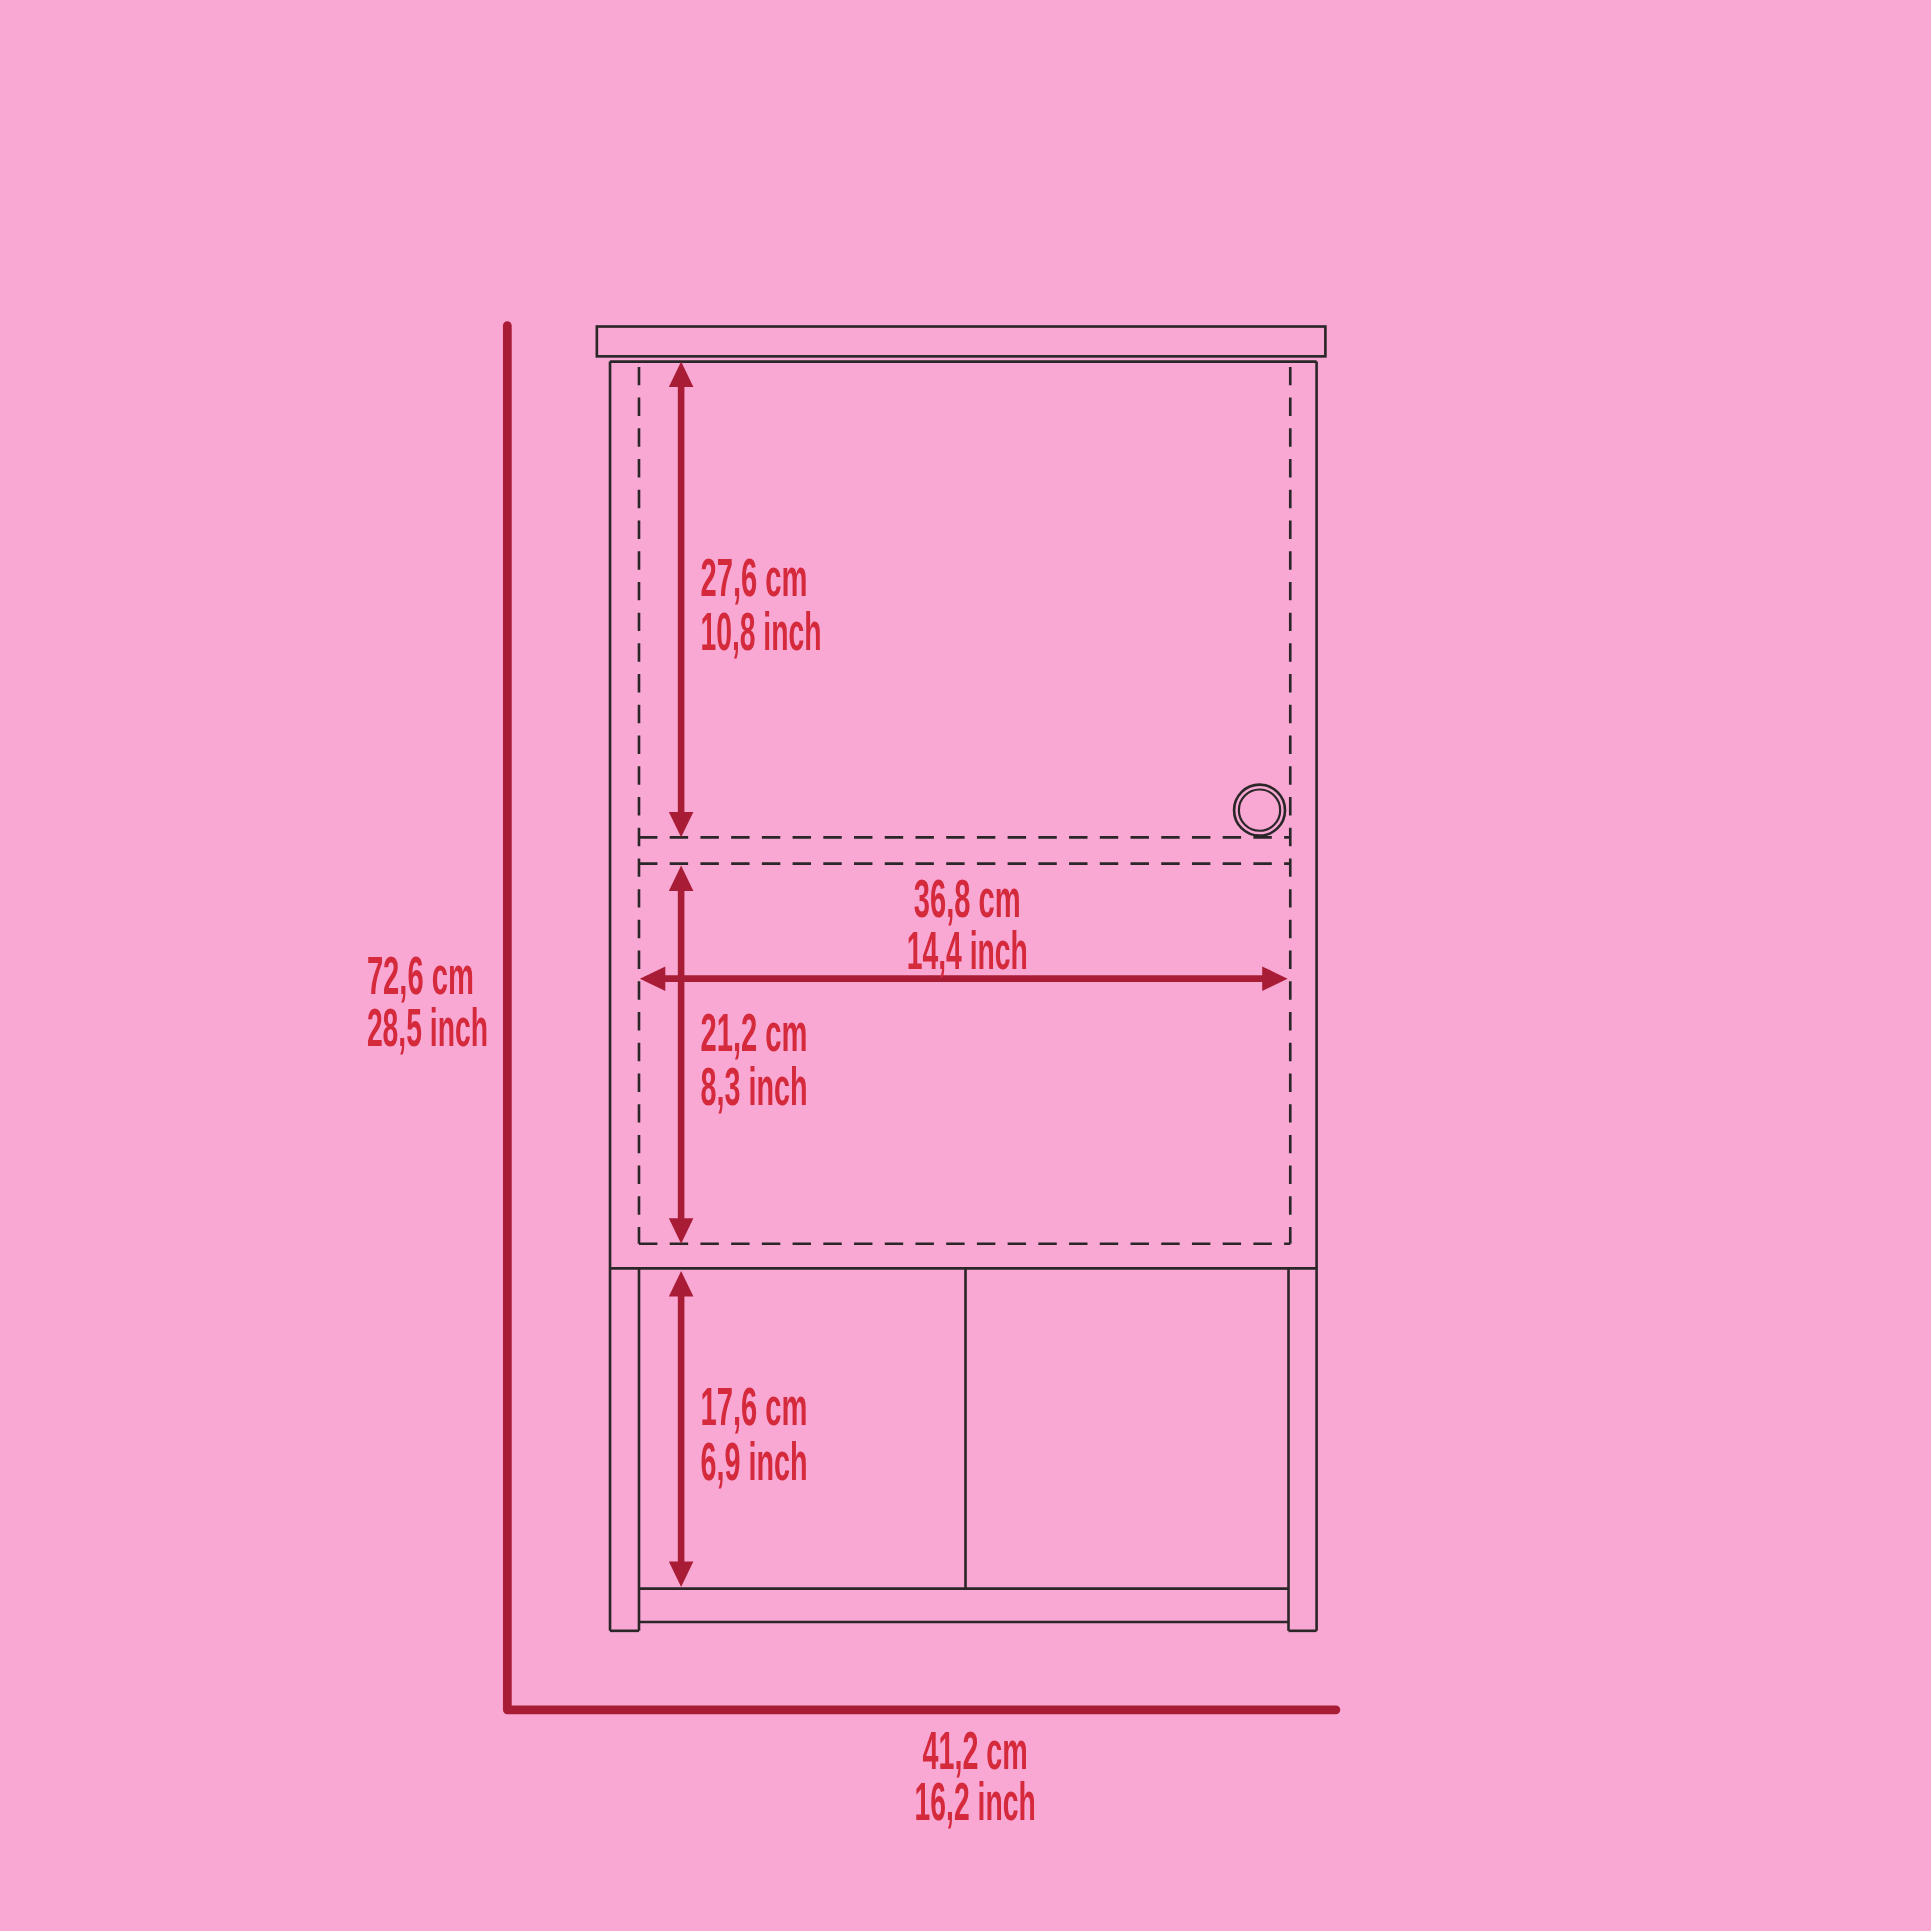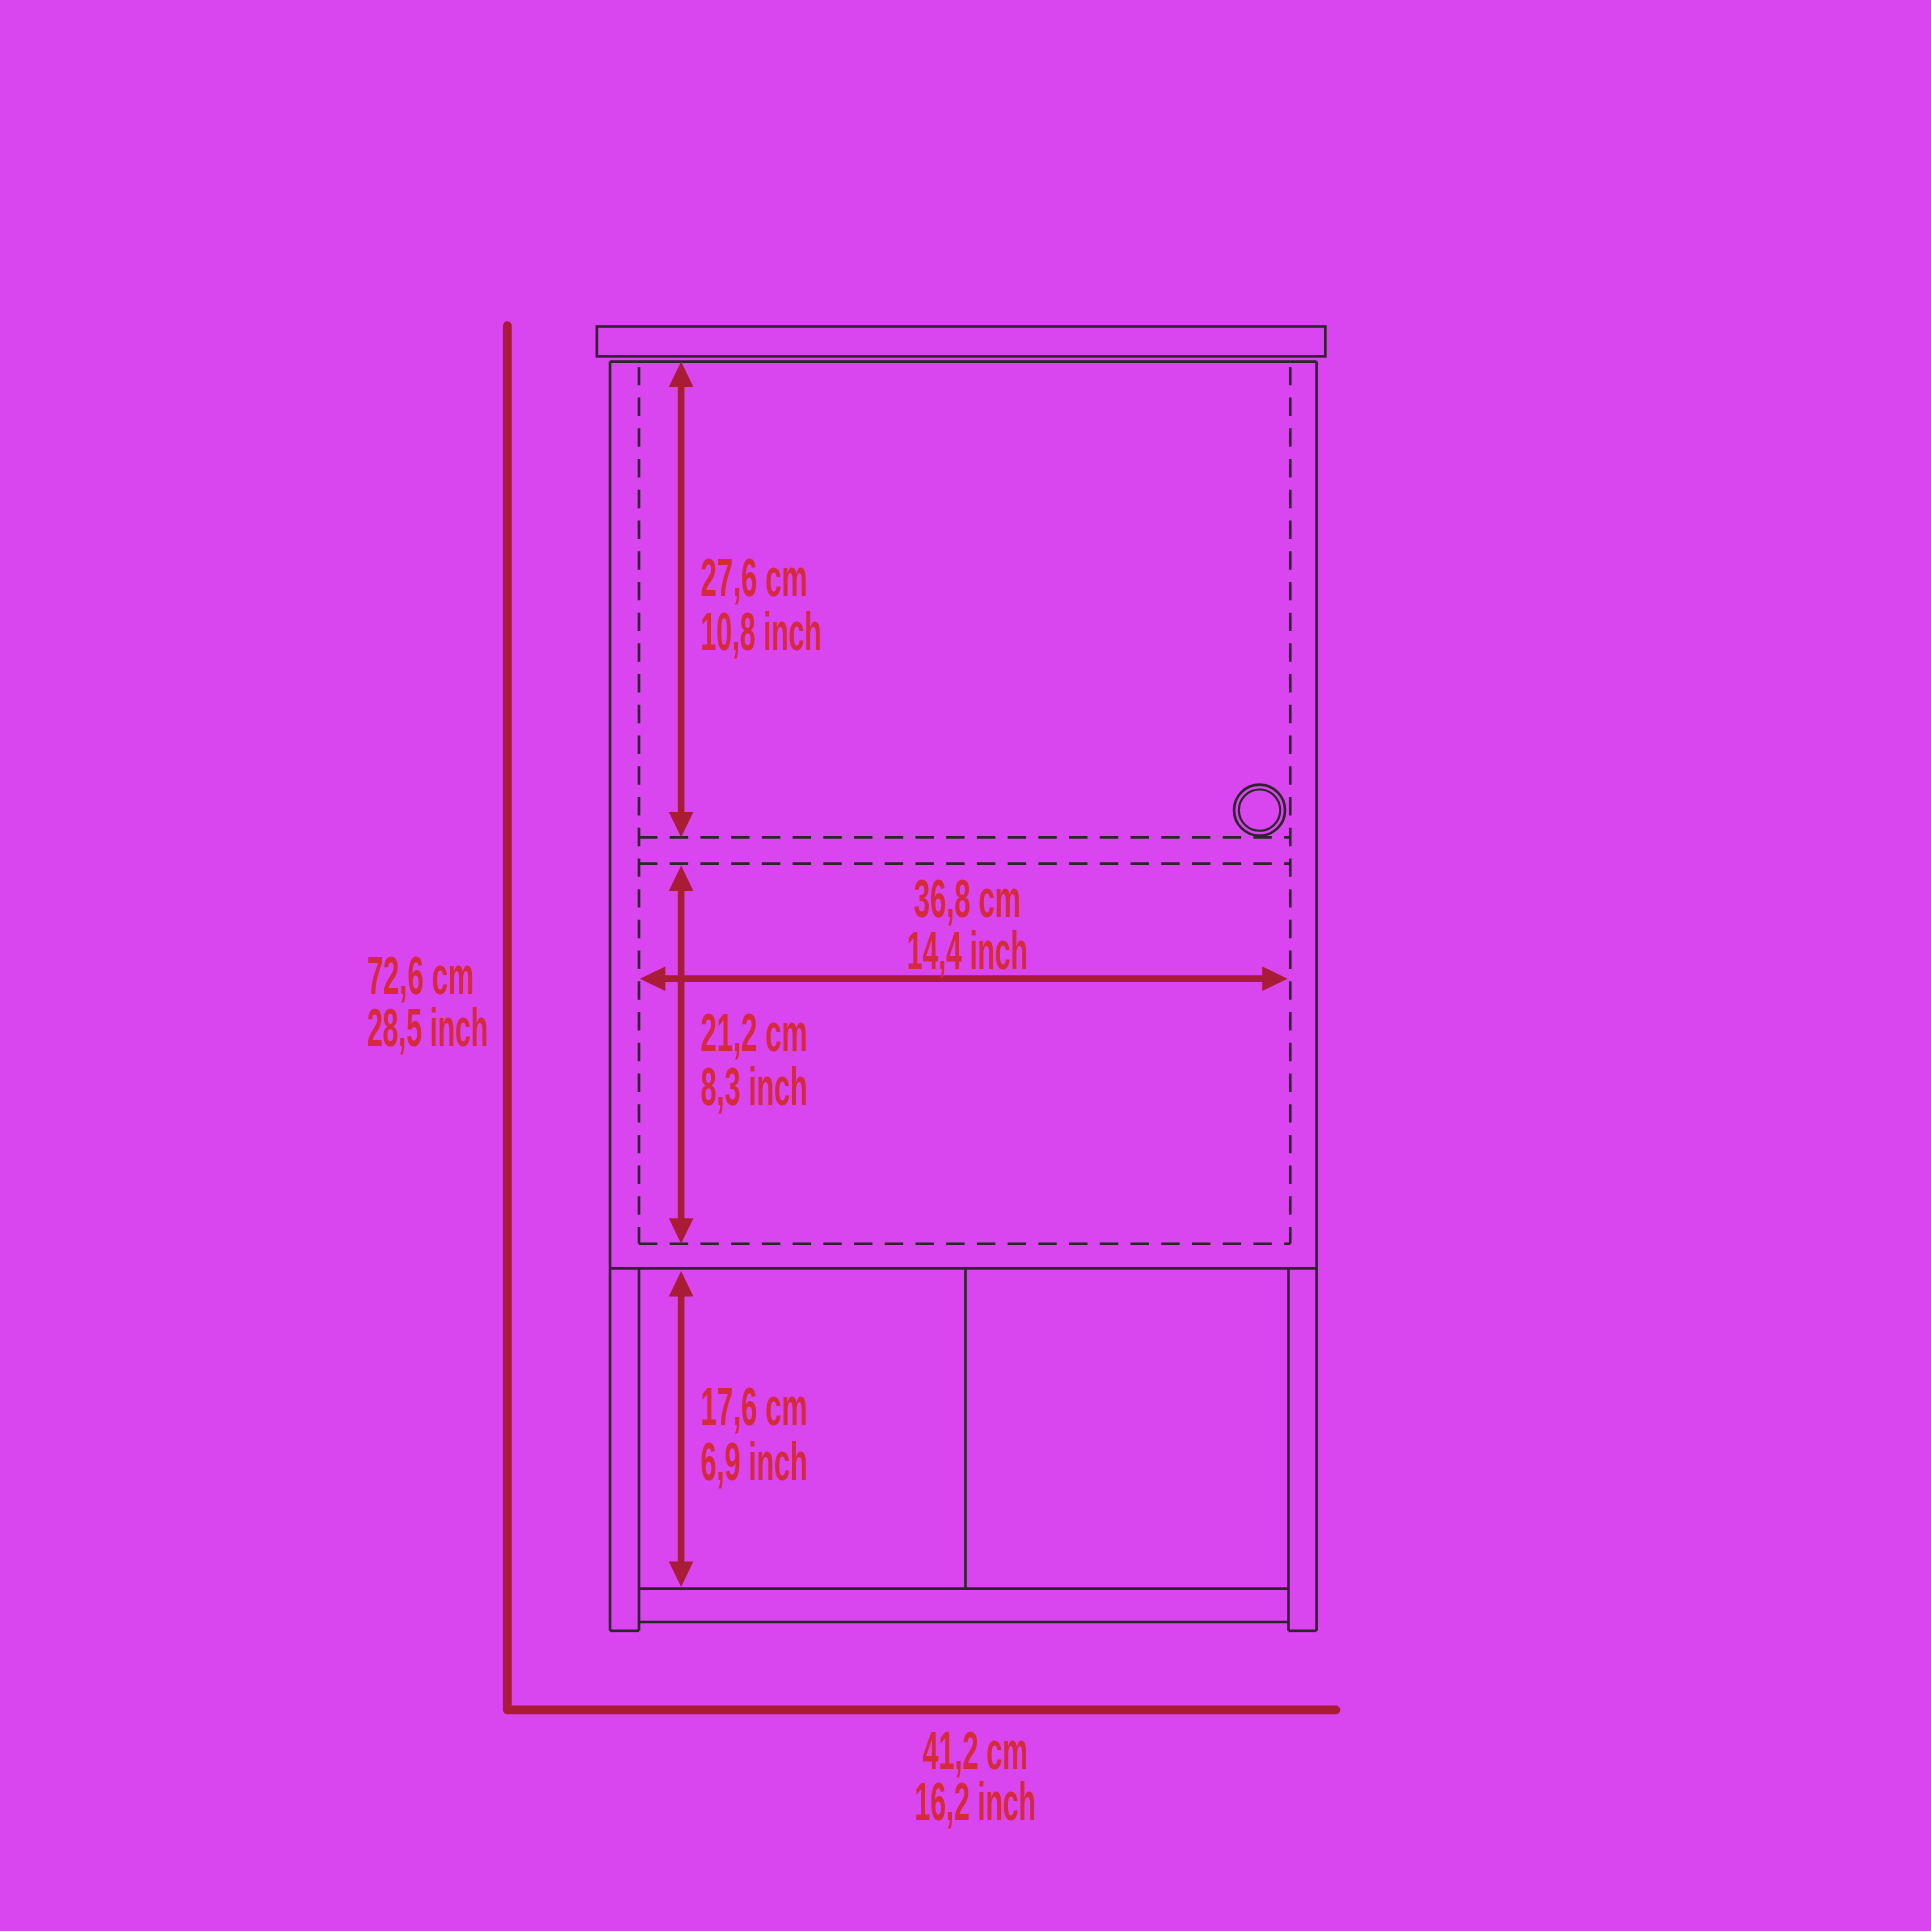--- a/index.html
+++ b/index.html
@@ -1,16 +1,16 @@
 <!DOCTYPE html>
 <html style="font-size:14px"><head>
 <meta charset="utf-8">
 <style>
   html,body{margin:0;padding:0;background:#ffffff;}
-  .stage{width:1931px;height:1931px;position:relative;background:#d946ef;overflow:hidden;}
+  .stage{width:1931px;height:1931px;position:relative;background:#f9a8d4;overflow:hidden;}
   svg{display:block;}
   .blk{stroke:#2b2728;stroke-width:3;fill:none;}
   .blk-thin{stroke:#2b2728;stroke-width:2.5;fill:none;}
   .dash{stroke-dasharray:21 14;}
   .red-axis{stroke:#a81d35;stroke-width:10;fill:none;stroke-linecap:round;stroke-linejoin:round;}
   .shaft{stroke:#a81d35;stroke-width:7.5;fill:none;}
   .head{fill:#a81d35;stroke:none;}
   .dim-text{
     font-family:"Liberation Sans","DejaVu Sans",sans-serif;
     font-weight:700;

